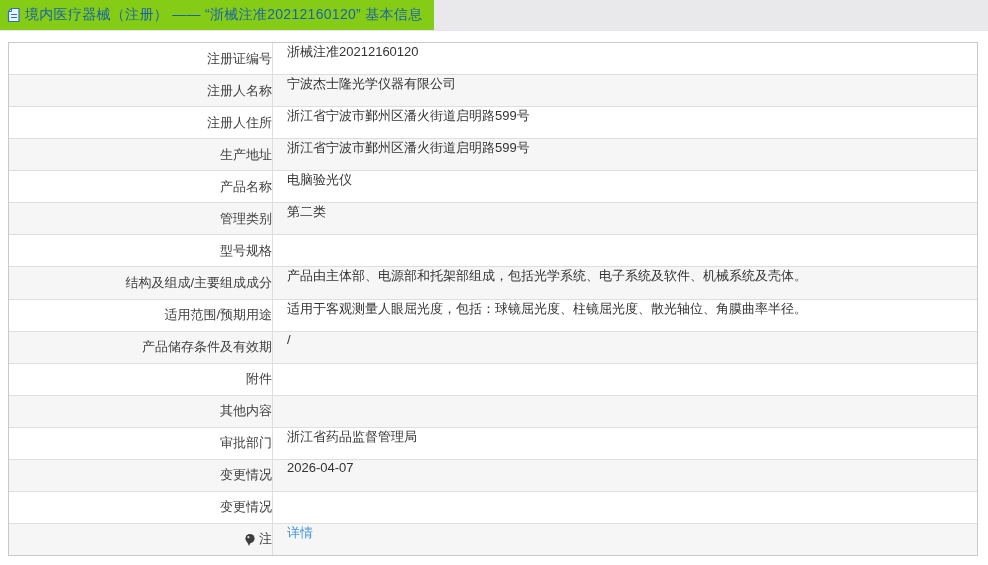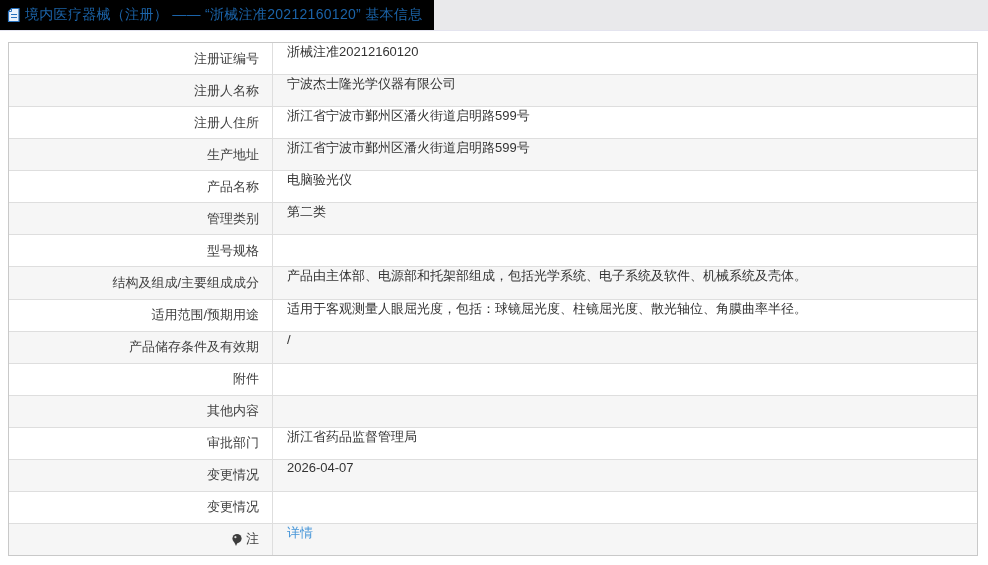--- a/index.html
+++ b/index.html
@@ -7,40 +7,40 @@
     width:988px;height:565px;overflow:hidden;background:#ffffff;position:relative;
     font-family:"Liberation Sans","DejaVu Sans",sans-serif;
     -webkit-font-smoothing:antialiased;
   }
   
   .bar{
     height:30px;background:#e9e9eb;border-bottom:1px solid #e4e4ef;
     display:flex;align-items:stretch;
   }
   .bar-tab{
-    width:434px;background:#000000;display:flex;align-items:center;
+    width:434px;background:#84cc16;display:flex;align-items:center;
     padding-left:7px;box-sizing:border-box;
   }
   .doc-icon{display:inline-flex;flex:0 0 auto;margin-right:4px;}
   .bar-title{
     color:#1b63a8;font-size:14px;letter-spacing:.3px;white-space:nowrap;
   }
   
   .info-table{
     position:absolute;left:8px;top:42px;width:968px;height:512px;
     border:1px solid #c9c9c9;background:#ffffff;
     display:flex;flex-direction:column;box-sizing:content-box;
   }
   .row{flex:1 1 0;display:flex;align-items:stretch;border-bottom:1px solid #dedede;min-height:0;}
   .row:last-child{border-bottom:none;}
   .row:nth-child(even){background:#f6f6f6;}
   .cell-label{
     width:264px;flex:0 0 264px;box-sizing:border-box;border-right:1px solid #dedede;
     display:flex;align-items:center;justify-content:flex-end;
-    padding-right:13px;color:#404040;font-size:13px;white-space:nowrap;
+    color:#404040;font-size:13px;white-space:nowrap;
   }
   .cell-value{
     flex:1 1 auto;display:flex;align-items:flex-start;padding-left:14px;
     color:#333333;font-size:13px;white-space:nowrap;overflow:hidden;
   }
   .val-link{color:#4595d8;text-decoration:none;font-size:13px;cursor:pointer;}
   .note-icon{display:inline-flex;margin-right:3px;position:relative;top:1px;}
 </style>
 </head>
 <body>

